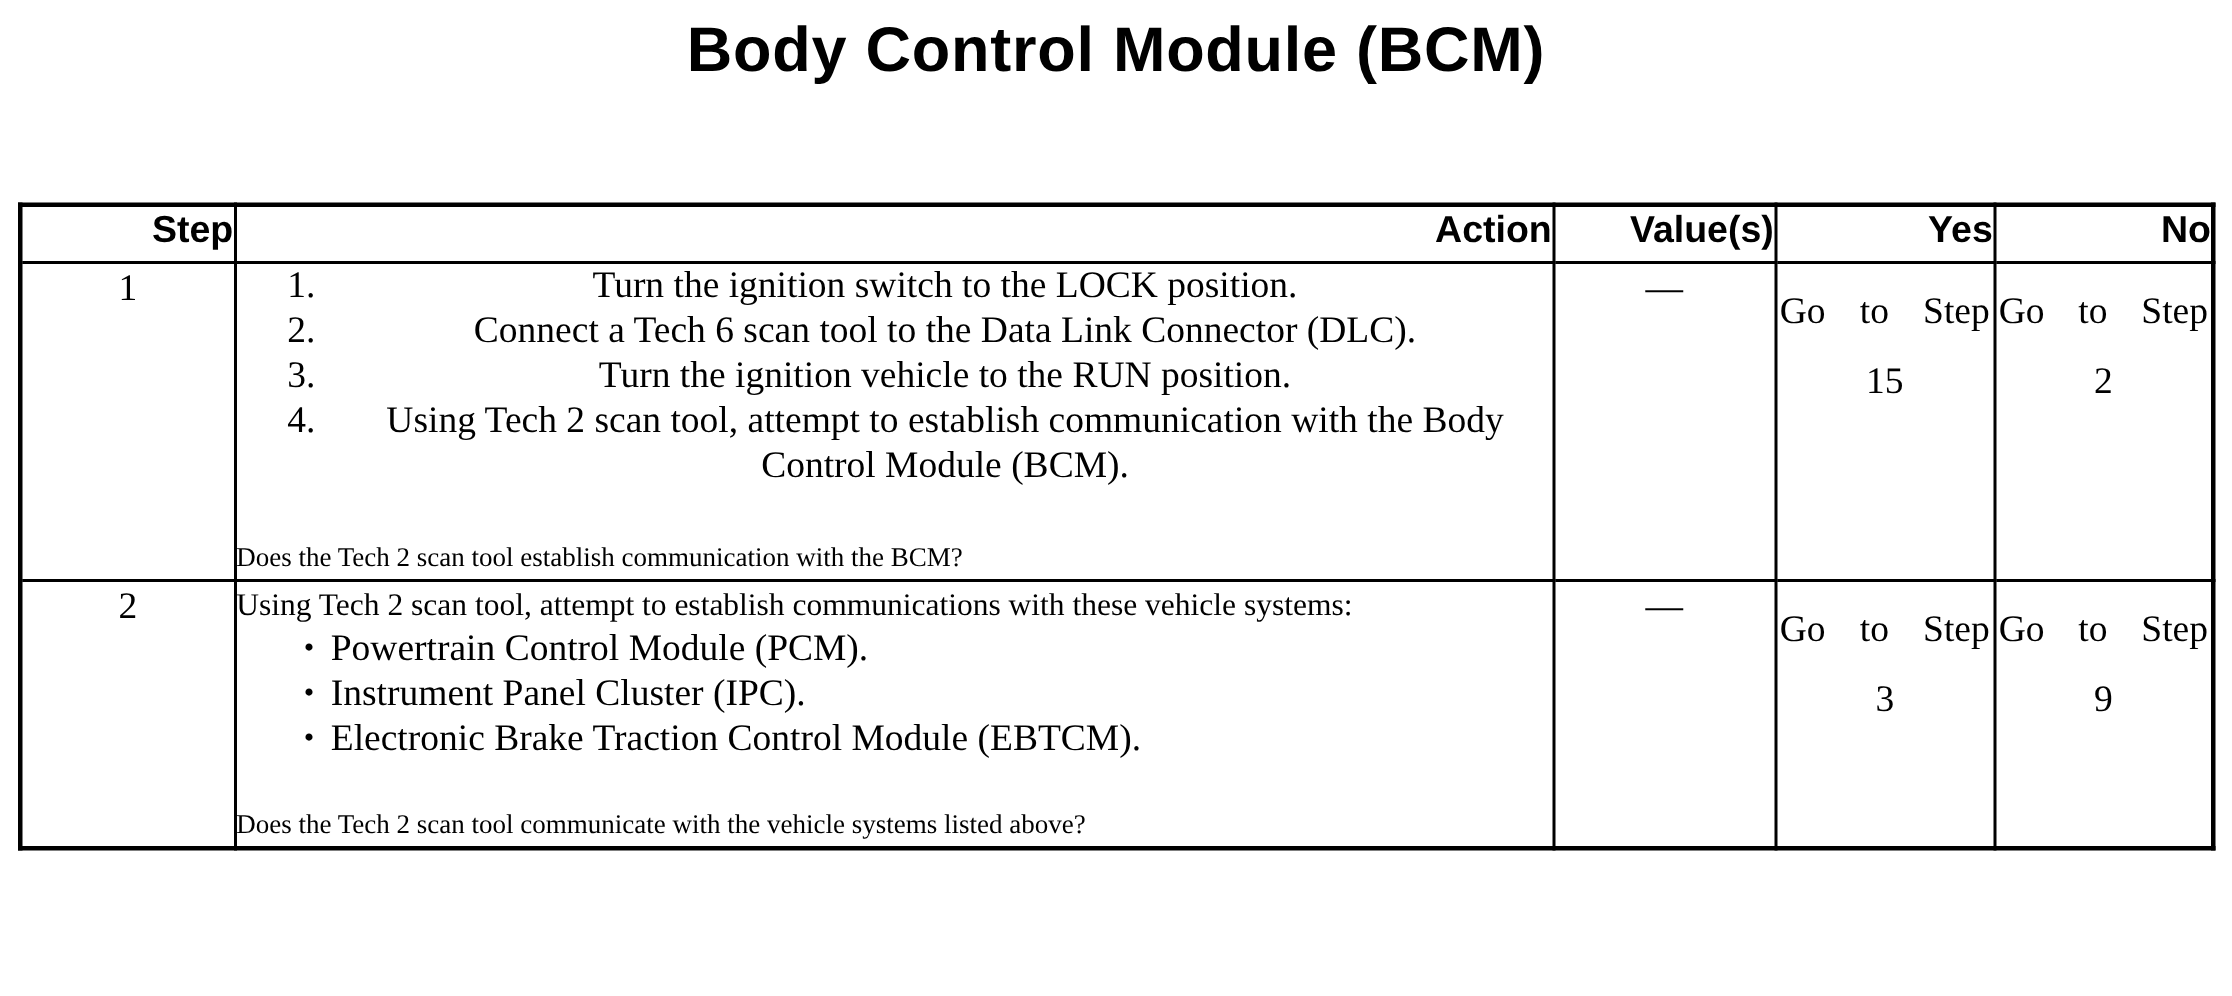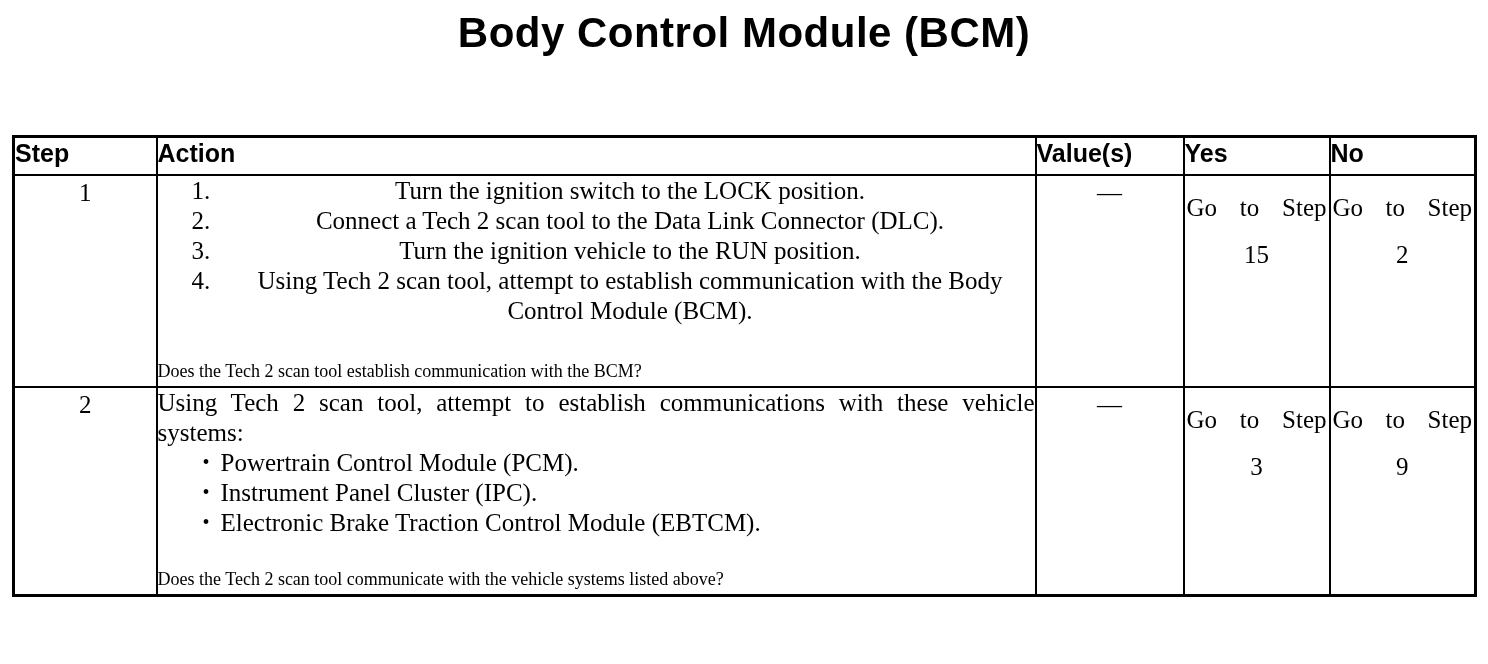--- a/index.html
+++ b/index.html
@@ -61,21 +61,21 @@
     border: 2px solid #000;
     vertical-align: top;
     padding: 0;
   }
 
   thead th {
     font-family: "Liberation Sans", "DejaVu Sans", sans-serif;
     font-weight: bold;
     font-size: 25px;
     line-height: 30px;
-    text-align: left;
+    text-align: right;
     padding: 6px 2px 8px 2px;
     height: 36px;
     vertical-align: middle;
     white-space: nowrap;
   }
 
   .cell-step {
     text-align: center;
     font-size: 25px;
     line-height: 34px;
@@ -155,21 +155,21 @@
     position: absolute;
     left: 0;
     top: -1px;
     font-size: 20px;
   }
 
   .lead-text {
     margin: 0;
     text-align: justify;
     text-justify: inter-word;
-    font-size: 25px;
+    font-size: 21px;
     line-height: 30px;
     font-family: Liberation Serif, serif;
   }
   .question-text {
     margin: 0;
     text-align: justify;
     text-justify: inter-word;
     font-size: 18px;
     line-height: 30px;
   }
@@ -206,21 +206,21 @@
         <th>No</th>
       </tr>
     </thead>
     <tbody>
 
       <tr>
         <td class="cell-step">1</td>
         <td class="cell-action">
           <ol class="step-list">
             <li>Turn the ignition switch to the LOCK position.</li>
-            <li>Connect a Tech 2 scan tool to the Data Link Connector (DLC).</li>
+            <li>Connect a Tech 6 scan tool to the Data Link Connector (DLC).</li>
             <li>Turn the ignition vehicle to the RUN position.</li>
             <li>Using Tech 2 scan tool, attempt to establish communication with the Body Control Module (BCM).</li>
           </ol>
           <div class="spacer-line"></div>
           <p class="question-text">Does the Tech 2 scan tool establish communication with the BCM?</p>
         </td>
         <td class="cell-value">—</td>
         <td class="cell-branch">
           <span class="branch-label">Go to Step</span>
           <span class="branch-num">15</span>

